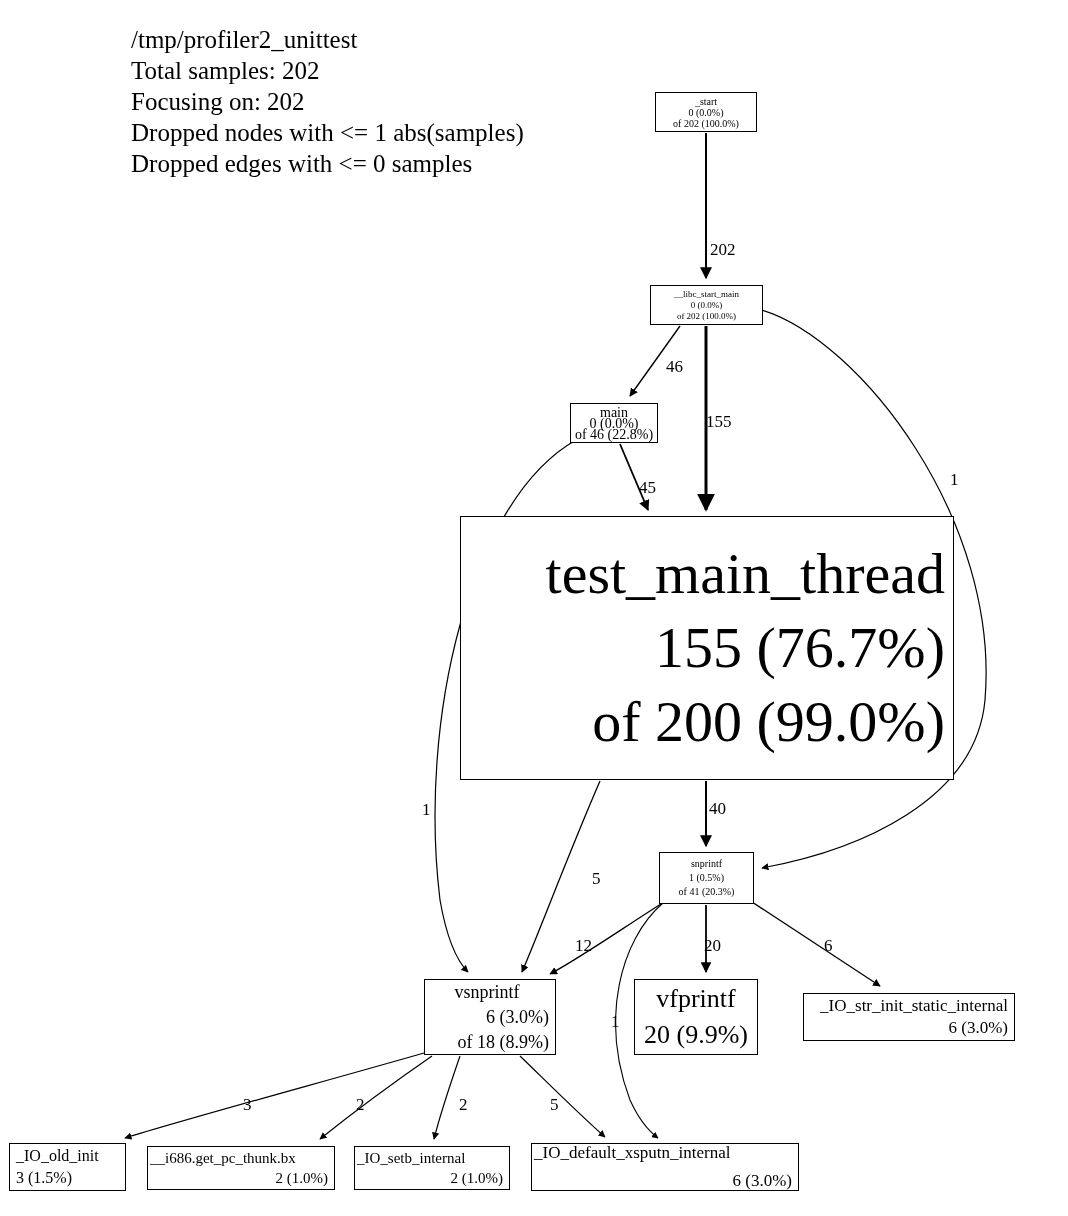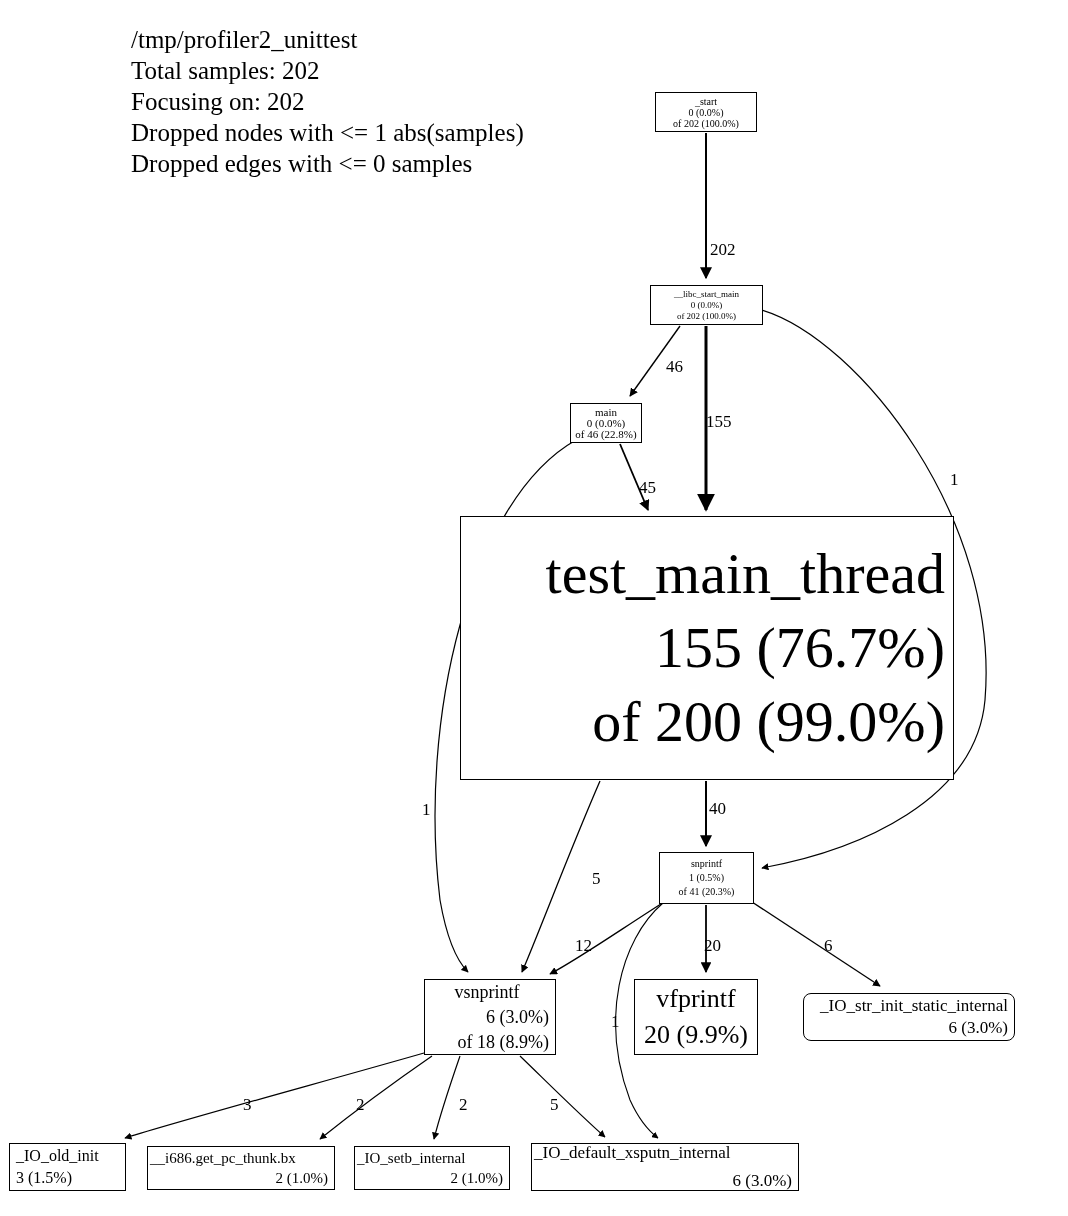--- a/index.html
+++ b/index.html
@@ -45,21 +45,21 @@
     display: flex;
     flex-direction: column;
     justify-content: center;
     overflow: hidden;
   }
   .node .ln { display: block; white-space: nowrap; }
 
   
   .n-start  { left: 655px; top: 92px;  width: 102px; height: 40px; font-size: 10px; line-height: 11px; }
   .n-libc   { left: 650px; top: 285px; width: 113px; height: 40px; font-size: 9px; line-height: 11px; }
-  .n-main   { left: 570px; top: 403px; width: 72px;  height: 40px; font-size: 11px; line-height: 11px; }
+  .n-main   { left: 570px; top: 403px; width: 88px;  height: 40px; font-size: 14px; line-height: 11px; }
   .n-snprintf { left: 659px; top: 852px; width: 95px; height: 52px; font-size: 10px; line-height: 14px; }
 
   
   .n-tmt {
     left: 460px; top: 516px; width: 494px; height: 264px;
     font-size: 58px; line-height: 74px; text-align: right;
     padding-right: 8px;
     justify-content: center;
   }
   .n-tmt .ln { text-align: right; }
@@ -70,21 +70,21 @@
   }
   .n-vsnprintf .ln:first-child { text-align: center; }
 
   .n-vfprintf {
     left: 634px; top: 979px; width: 124px; height: 76px;
     font-size: 26px; line-height: 36px; text-align: center;
   }
 
   .n-iostr {
     left: 803px; top: 993px; width: 212px; height: 48px;
-    font-size: 17px; line-height: 22px; text-align: right; padding-right: 6px; border-radius: 8px;
+    font-size: 17px; line-height: 22px; text-align: right; padding-right: 6px;
   }
 
   .n-ioold {
     left: 9px; top: 1143px; width: 117px; height: 48px;
     font-size: 16px; line-height: 22px; text-align: left; padding-left: 6px;
   }
   .n-i686 {
     left: 147px; top: 1146px; width: 188px; height: 44px;
     font-size: 15px; line-height: 20px; text-align: right; padding-right: 6px;
   }

